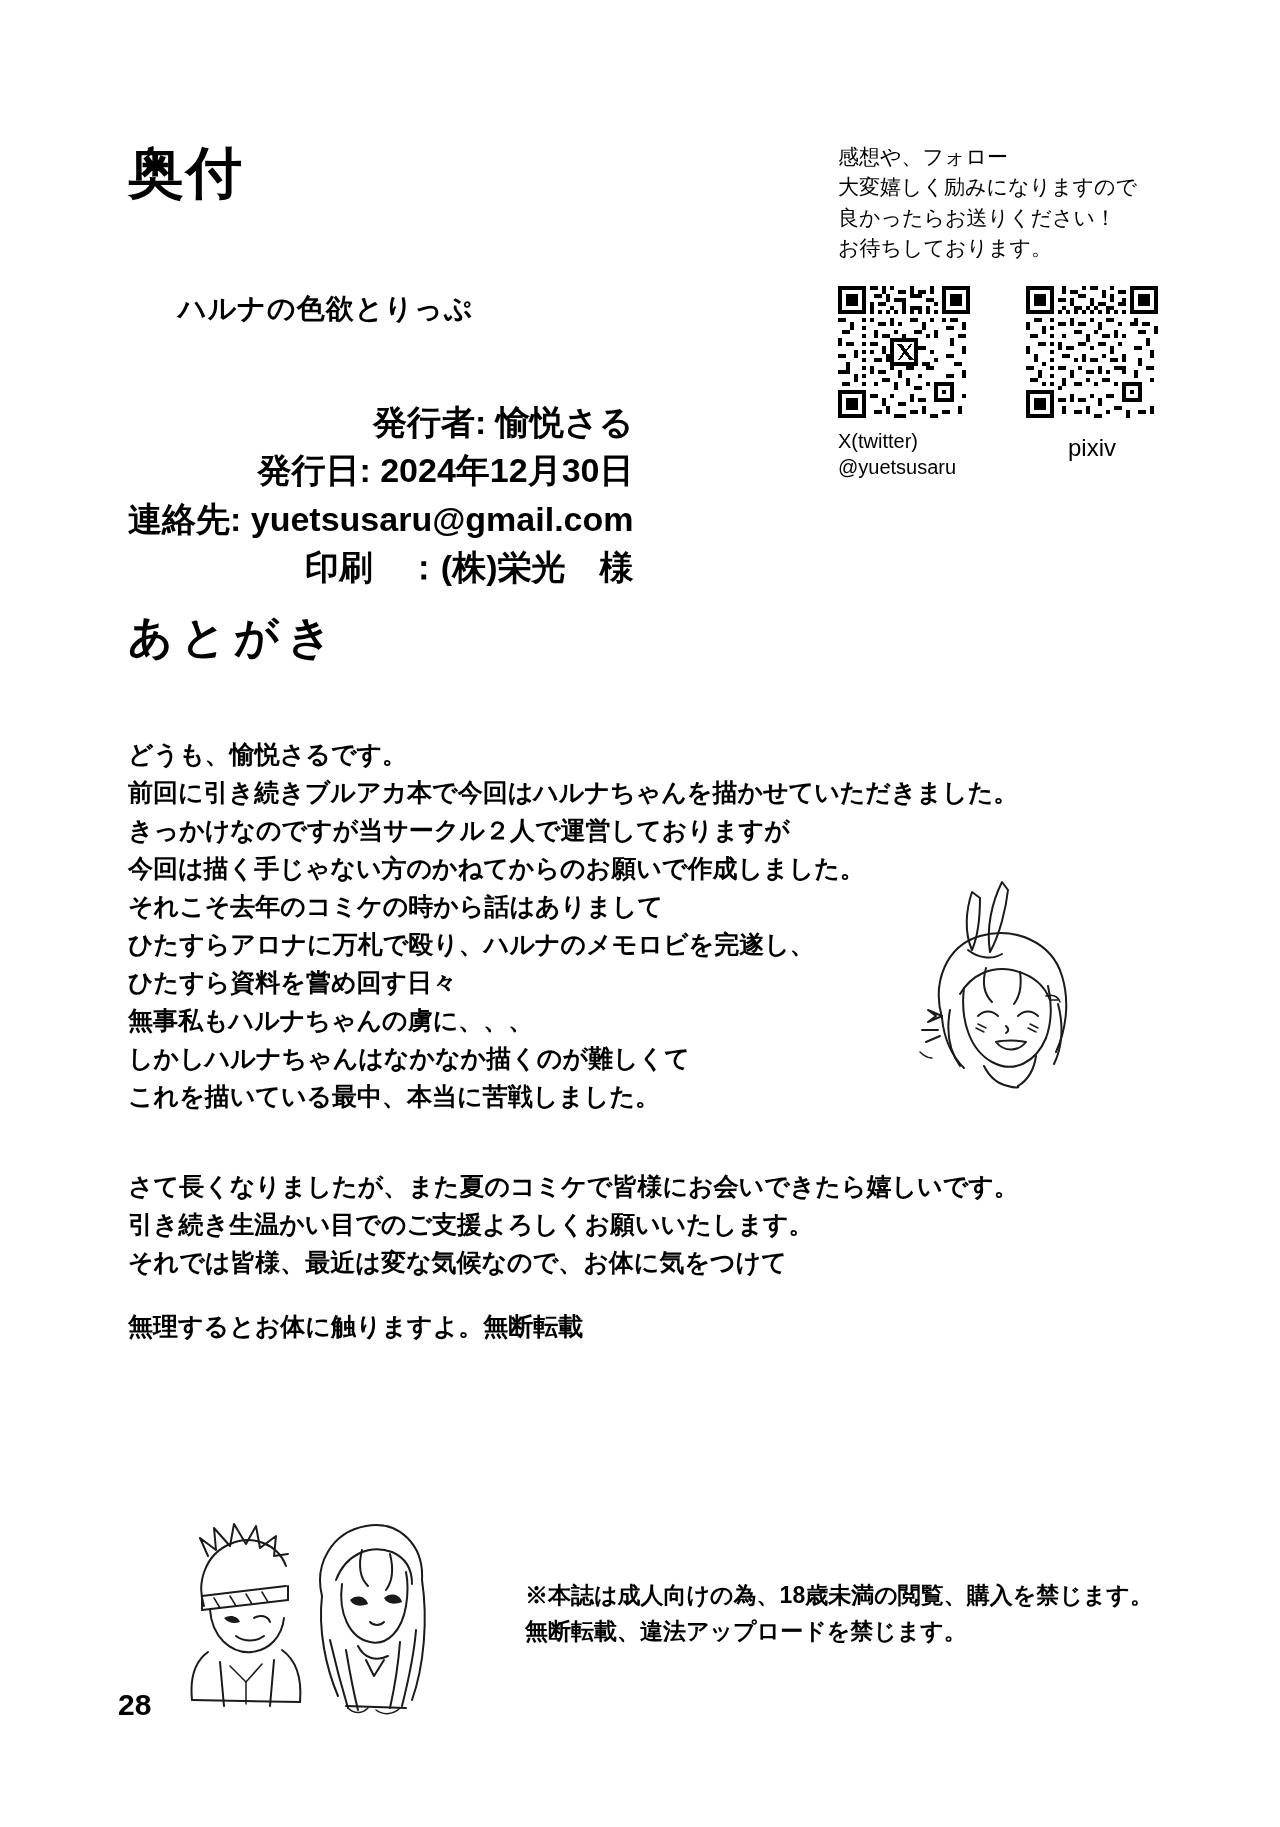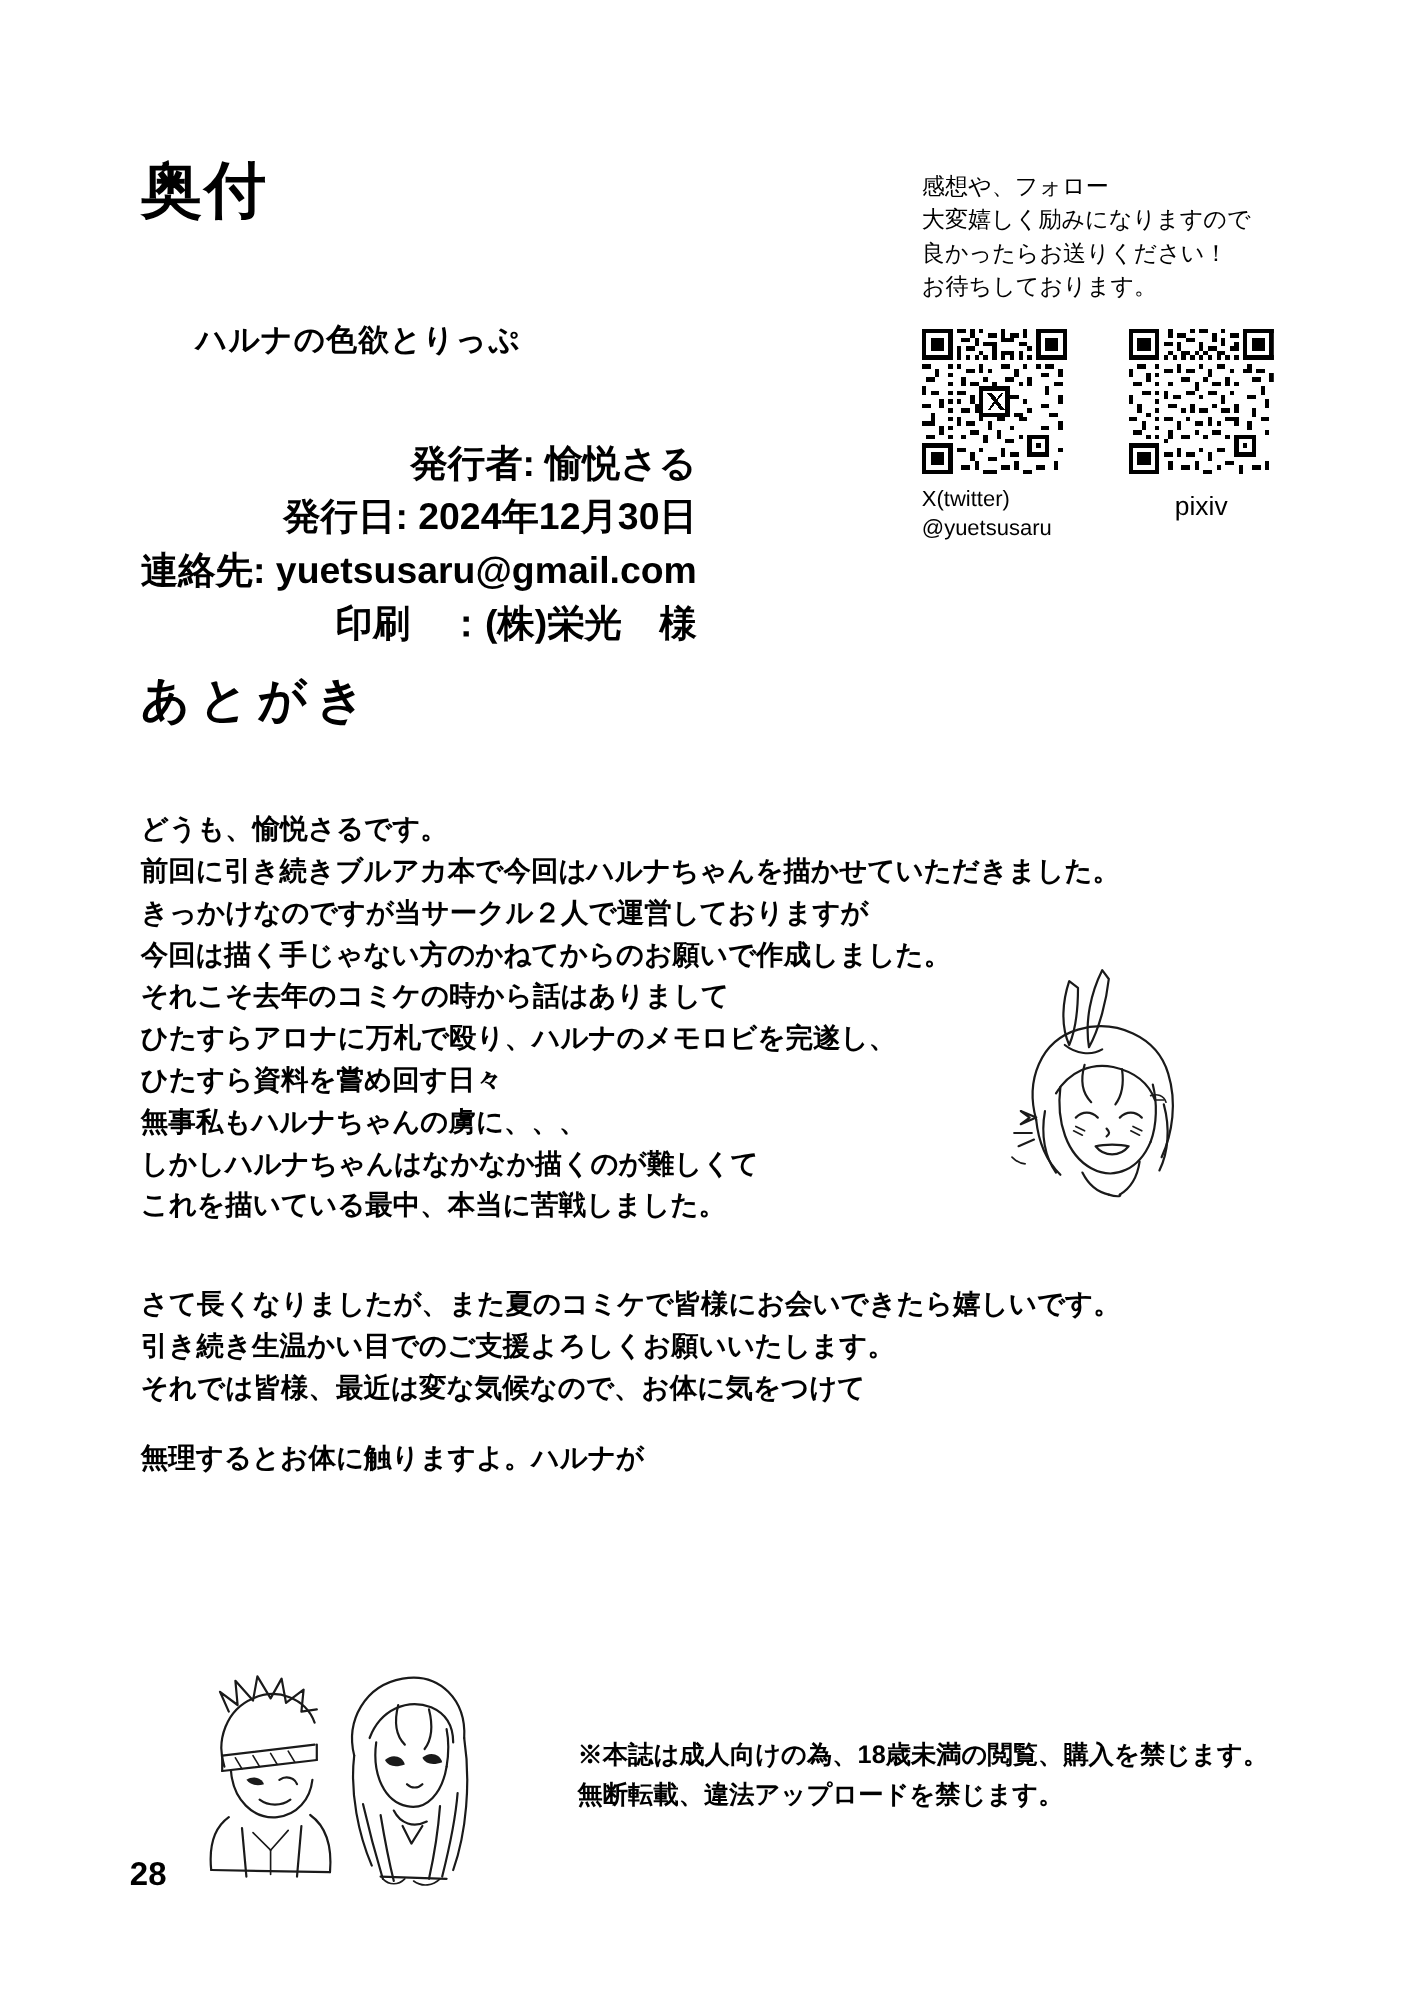--- a/index.html
+++ b/index.html
@@ -88,21 +88,21 @@
     height: 26px;
   }
   #afterword-body .closing {
     margin-top: 26px;
   }
 
   
   #social-panel {
     position: absolute;
     left: 838px;
-    top: 155px;
+    top: 142px;
     width: 360px;
   }
   #social-note {
     font-size: 21px;
     line-height: 1.45;
     white-space: pre-line;
   }
   .qr-row {
     display: flex;
     gap: 56px;
@@ -212,21 +212,21 @@
 ひたすらアロナに万札で殴り、ハルナのメモロビを完遂し、
 ひたすら資料を嘗め回す日々
 無事私もハルナちゃんの虜に、、、
 しかしハルナちゃんはなかなか描くのが難しくて
 これを描いている最中、本当に苦戦しました。</p>
     <div class="gap"></div>
     <div class="gap"></div>
     <p>さて長くなりましたが、また夏のコミケで皆様にお会いできたら嬉しいです。
 引き続き生温かい目でのご支援よろしくお願いいたします。
 それでは皆様、最近は変な気候なので、お体に気をつけて</p>
-    <p class="closing">無理するとお体に触りますよ。ハルナが</p>
+    <p class="closing">無理するとお体に触りますよ。無断転載</p>
   </div>
 
   <div id="social-panel">
     <div id="social-note">感想や、フォロー
 大変嬉しく励みになりますので
 良かったらお送りください！
 お待ちしております。</div>
 
     <div class="qr-row">
 

